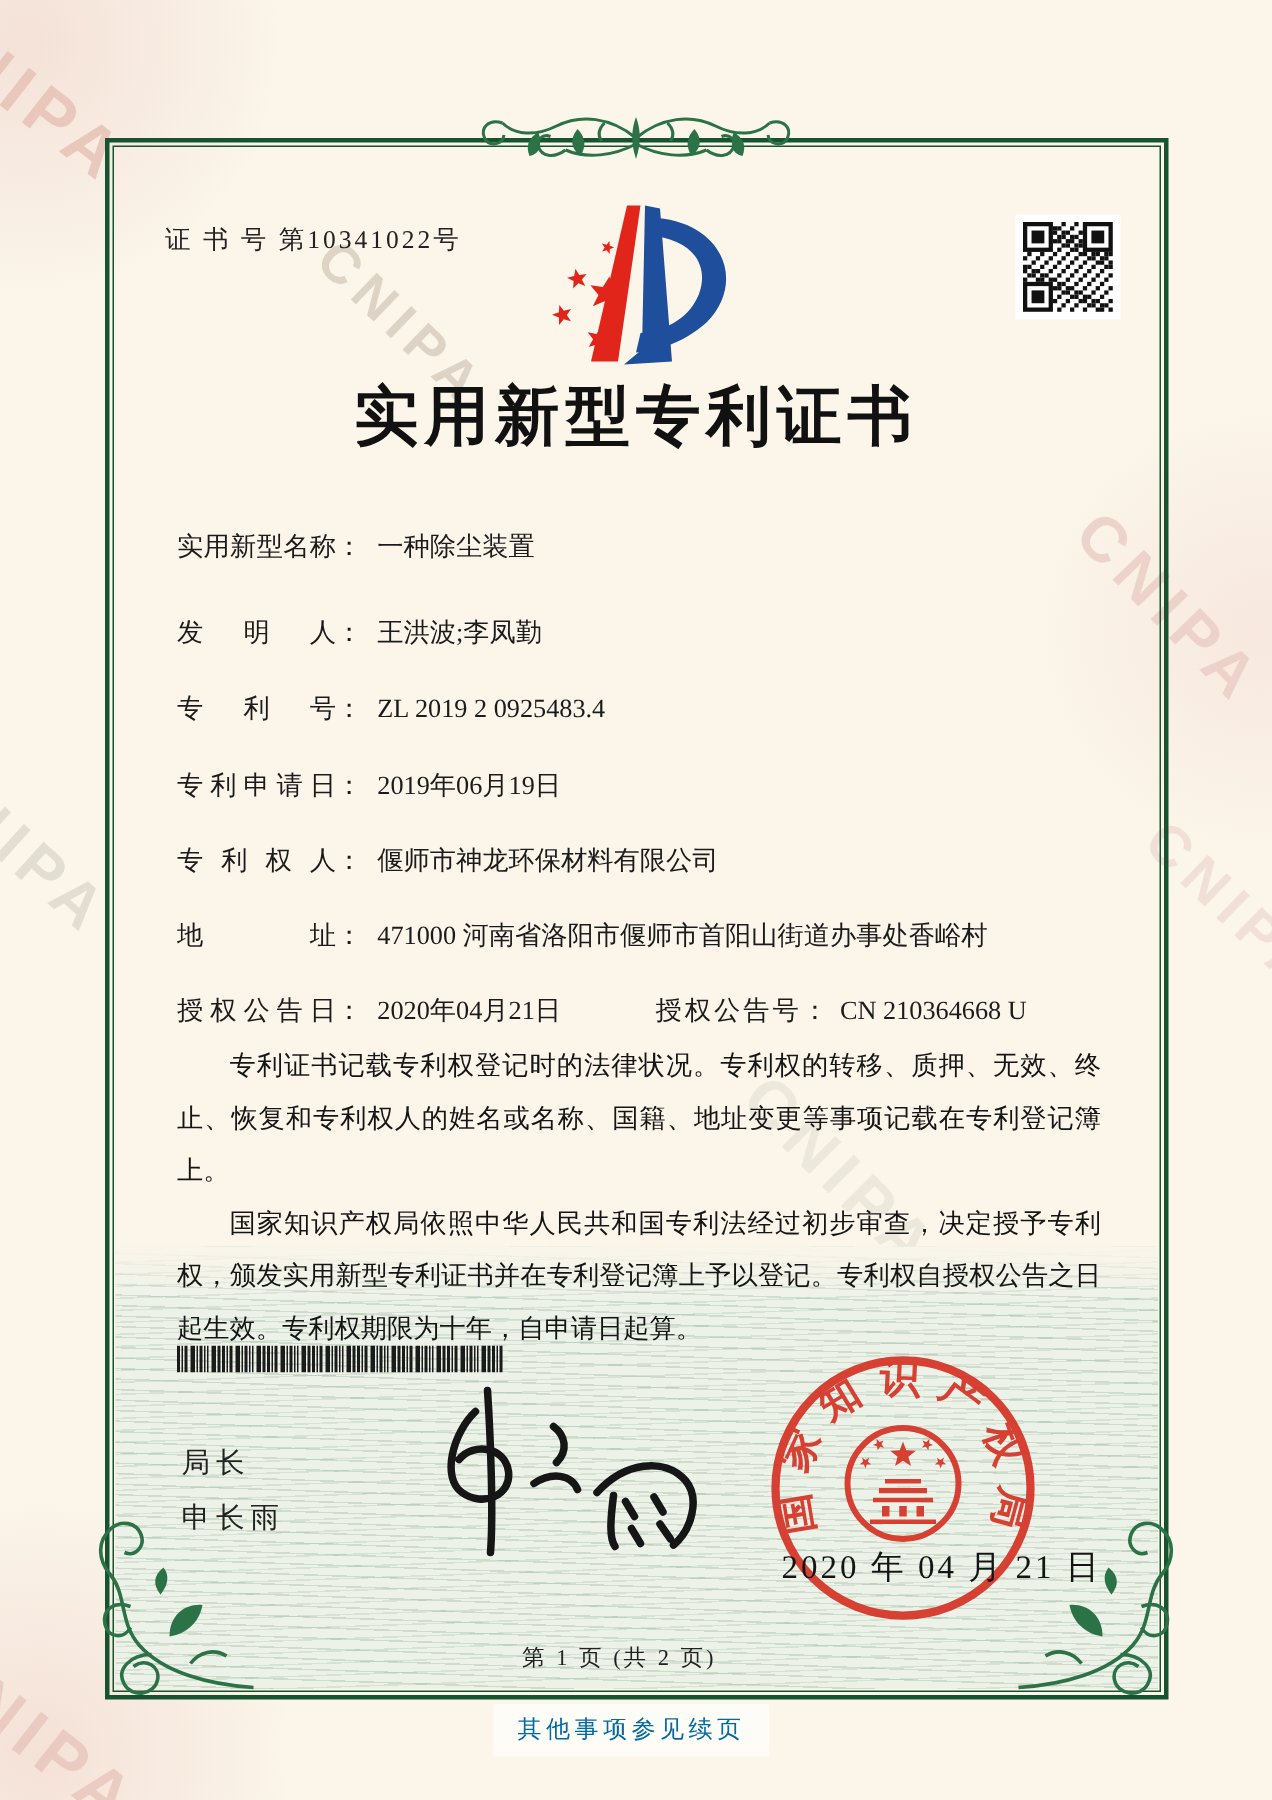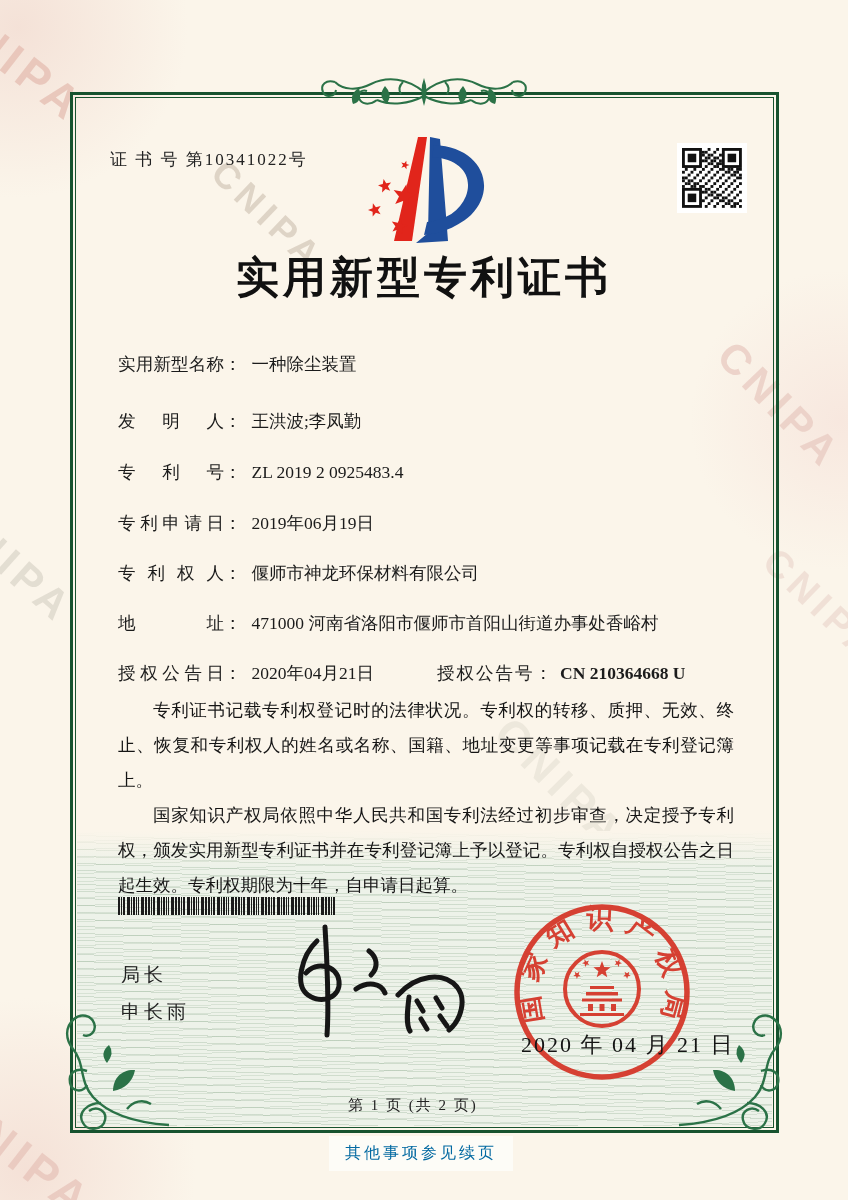--- a/index.html
+++ b/index.html
@@ -43,21 +43,21 @@
   .qr-box{left:677px; top:143px; width:70px; height:70px; background:#fff; display:flex;
           align-items:center; justify-content:center;}
   .doc-title{left:0; width:848px; top:249px; text-align:center; font-size:43px; font-weight:700;
              letter-spacing:4px; color:#111;}
   .row{left:118px; font-size:17.5px; white-space:nowrap; color:#1b1b1b;}
   .row .lbl{display:inline-block; width:106px; text-align:justify; text-align-last:justify;}
   .row .val{margin-left:10px;}
   .r0{top:352px}.r1{top:409px}.r2{top:460px}.r3{top:511px}.r4{top:561px}.r5{top:611px}.r6{top:661px}
   .grant2{left:437px; top:661px; font-size:17.5px; white-space:nowrap;}
   .grant2 .lbl{letter-spacing:2px;}
-  .grant2 .val{margin-left:8px;font-weight:bold;}
+  .grant2 .val{margin-left:8px;}
   .body-text{left:118px; top:693px; width:616px; font-size:17.5px; line-height:35px;
              text-align:justify; color:#151515;}
   .body-text p{margin:0; text-indent:2em;}
   .barcode{left:118px; top:897px;}
   .officer-title{left:121px; top:962px; font-family:"Liberation Sans",sans-serif; font-size:19px;
                  letter-spacing:4px; color:#222;}
   .officer-name{left:121px; top:999px; font-family:"Liberation Sans",sans-serif; font-size:19px;
                 letter-spacing:4px; color:#222;}
   .sig{left:270px; top:915px;}
   .seal-svg{left:502px; top:892px;}

